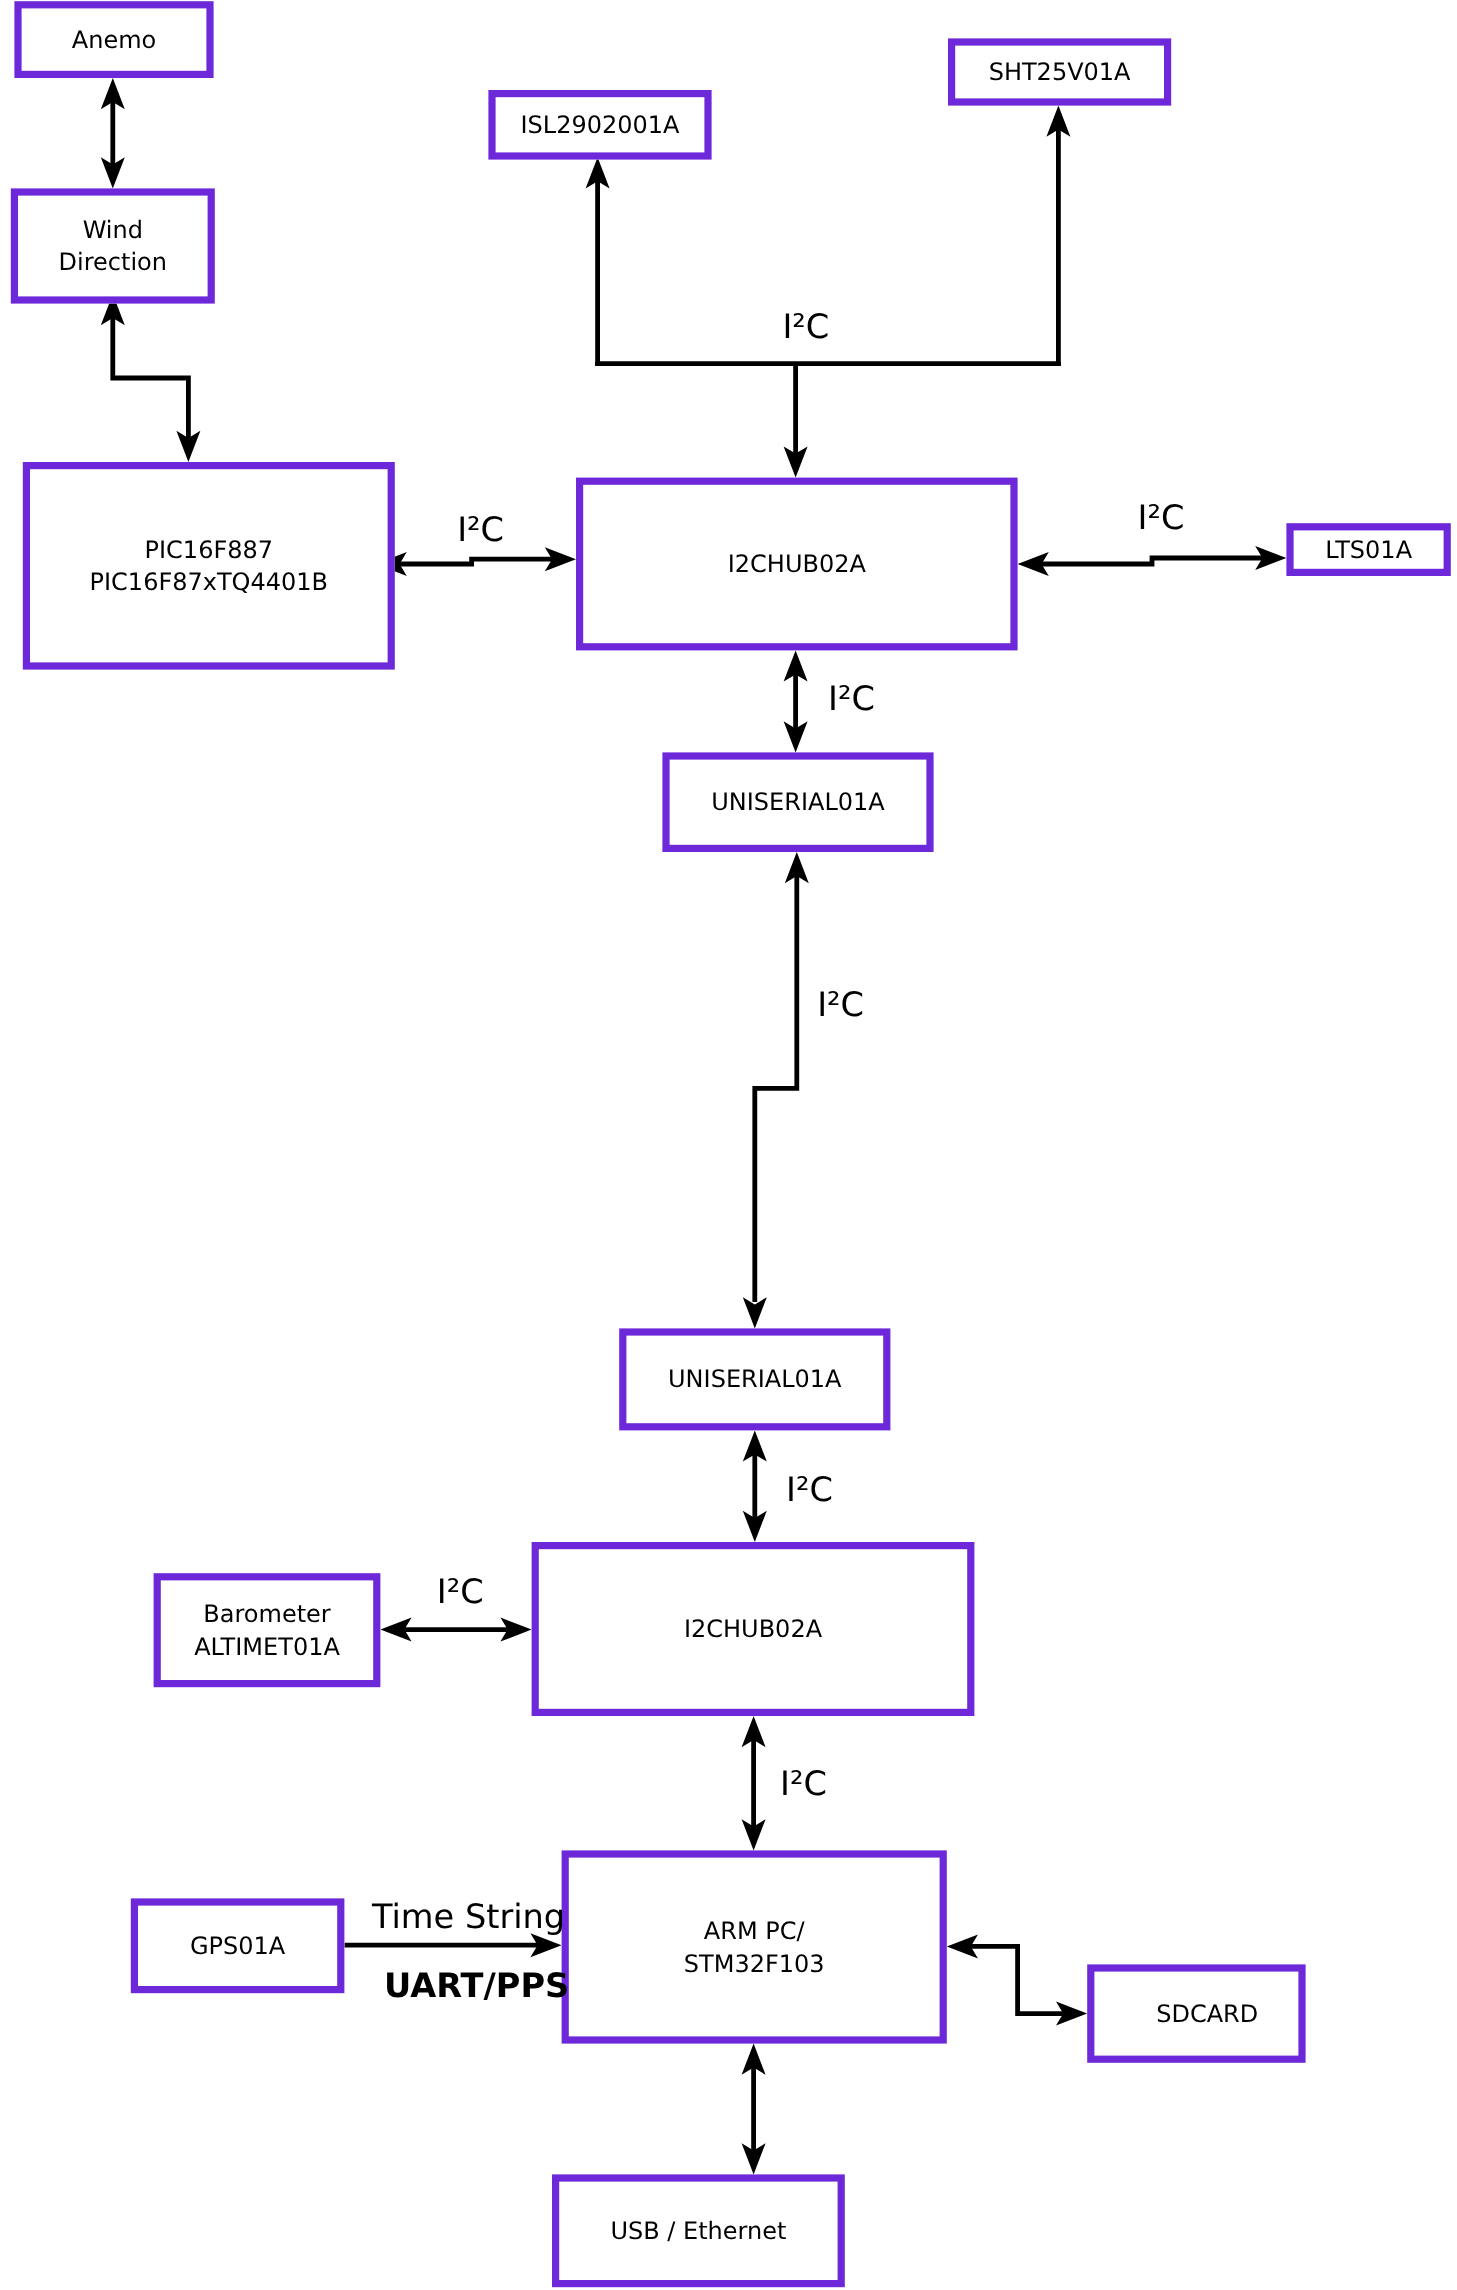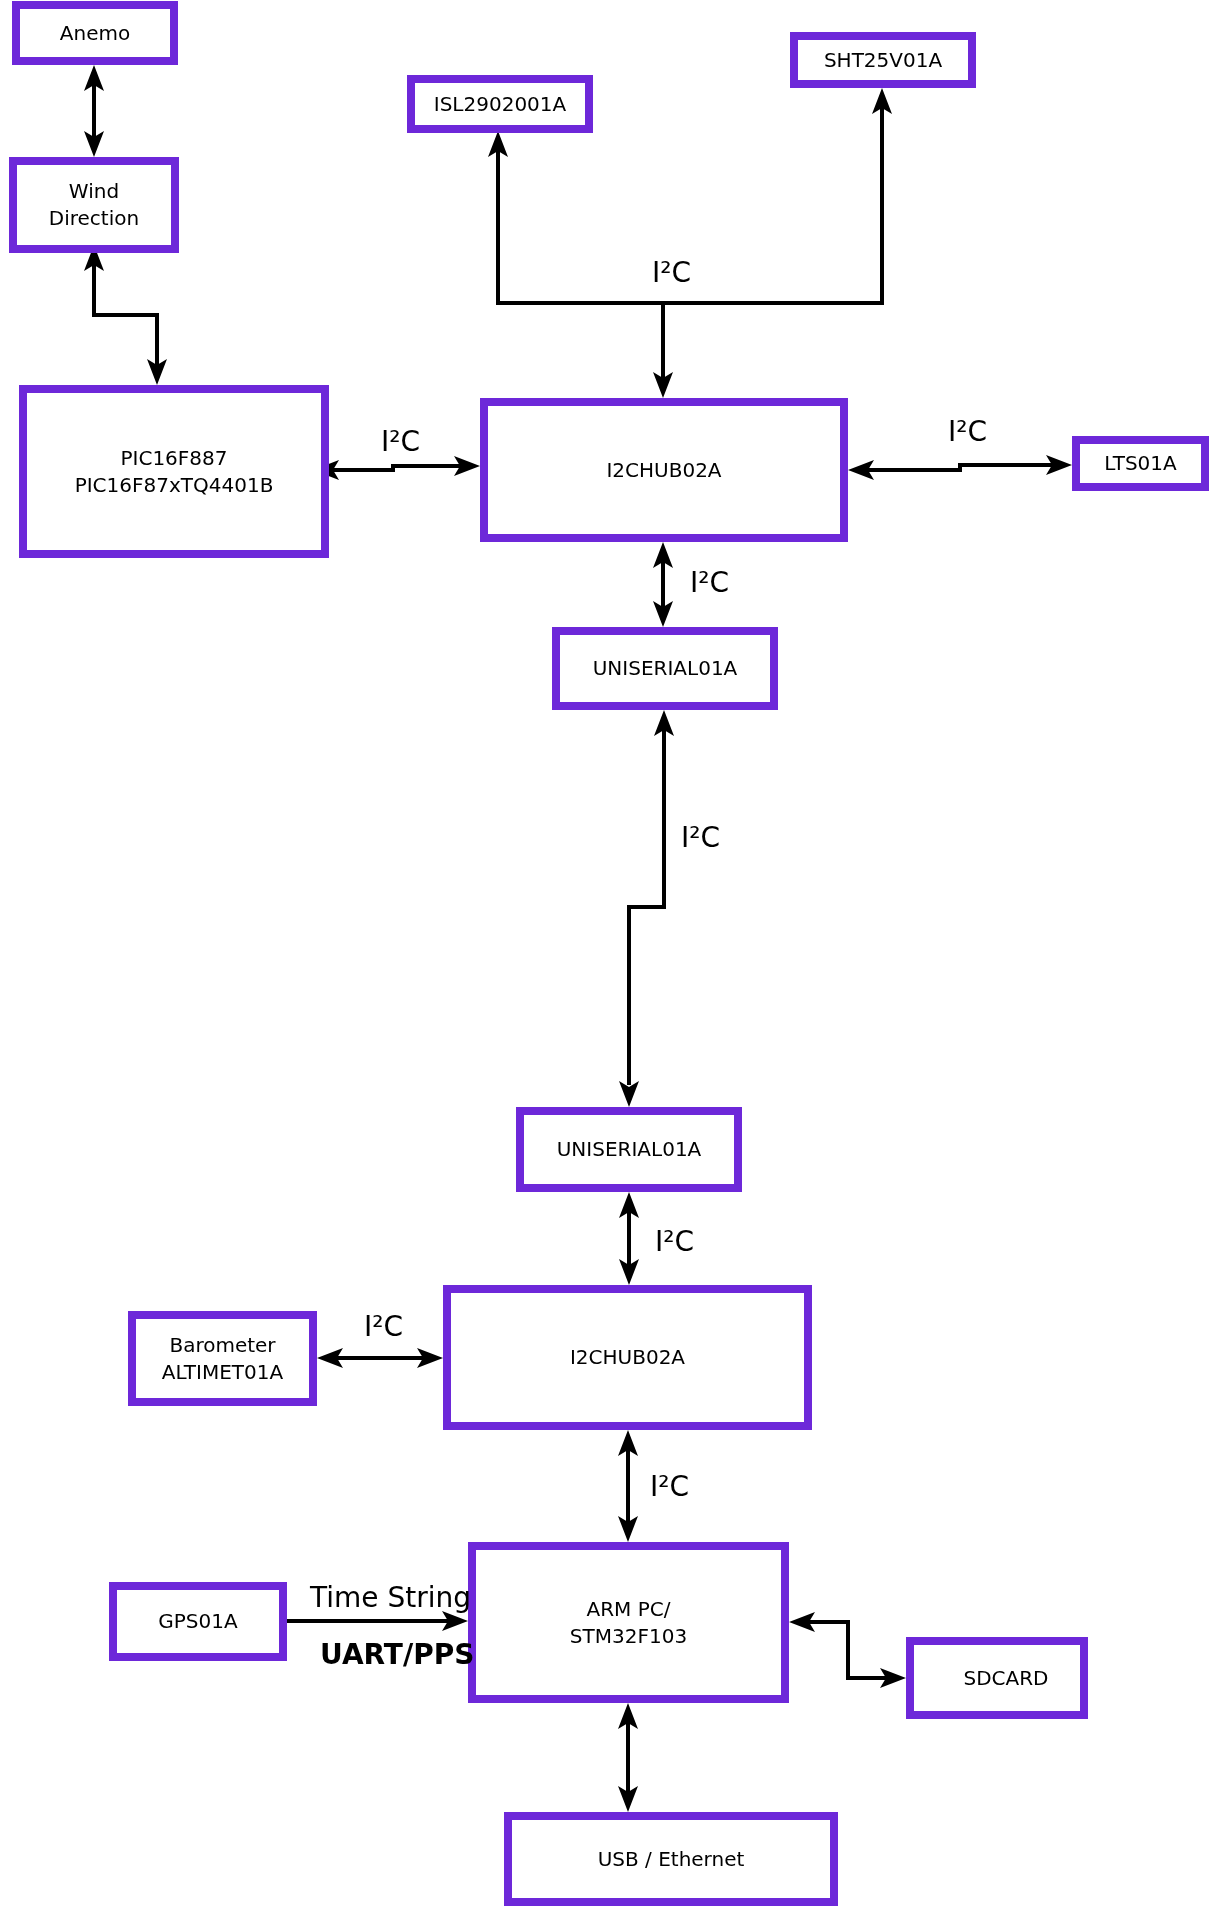--- a/index.html
+++ b/index.html
@@ -18,21 +18,21 @@
   }
   #connector-layer {
     position: absolute;
     left: 0; top: 0;
     width: 1214px;
     height: 1908px;
   }
   .node {
     position: absolute;
     box-sizing: border-box;
-    border: 8px solid #6d28d9;
+    border: 6px solid #6d28d9;
     background: #ffffff;
     display: flex;
     align-items: center;
     justify-content: center;
     text-align: center;
     font-size: 20px;
     line-height: 1.35;
     white-space: pre-line;
   }
   .edge-label {
@@ -141,31 +141,31 @@
   </svg>
 
   <div class="node" style="left:12px;   top:1px;    width:166px; height:64px;">Anemo</div>
   <div class="node" style="left:9px;    top:157px;  width:170px; height:96px;">Wind
 Direction</div>
   <div class="node" style="left:19px;    top:385px;  width:310px; height:173px;">PIC16F887
 PIC16F87xTQ4401B</div>
   <div class="node" style="left:407px;  top:75px;   width:186px; height:58px;">ISL2902001A</div>
   <div class="node" style="left:790px;  top:32px;   width:186px; height:56px;">SHT25V01A</div>
   <div class="node" style="left:480px;  top:398px;  width:368px; height:144px;">I2CHUB02A</div>
-  <div class="node" style="left:1072px; top:436px;  width:137px; height:55px;">LTS01A</div>
+  <div class="node" style="left:1072px; top:436px;  width:137px; height:44px;">LTS01A</div>
   <div class="node" style="left:552px;  top:627px;  width:226px; height:83px;">UNISERIAL01A</div>
   <div class="node" style="left:516px;  top:1107px; width:226px; height:85px;">UNISERIAL01A</div>
   <div class="node" style="left:443px;  top:1285px; width:369px; height:145px;">I2CHUB02A</div>
   <div class="node" style="left:128px;  top:1311px; width:189px; height:95px;">Barometer
 ALTIMET01A</div>
   <div class="node" style="left:468px;  top:1542px; width:321px; height:161px;">ARM PC/
 STM32F103</div>
   <div class="node" style="left:109px;  top:1582px; width:178px; height:79px;">GPS01A</div>
   <div class="node" style="left:906px;  top:1637px; width:182px; height:82px;padding-left:18px;">SDCARD</div>
-  <div class="node" style="left:504px;  top:1812px; width:334px; height:94px;">USB / Ethernet</div>
+  <div class="node" style="left:460px;  top:1812px; width:244px; height:94px;">USB / Ethernet</div>
 
   <div class="edge-label" style="left:652px; top:258px;">I²C</div>
   <div class="edge-label" style="left:381px; top:427px;">I²C</div>
   <div class="edge-label" style="left:948px; top:417px;">I²C</div>
   <div class="edge-label" style="left:690px; top:568px;">I²C</div>
   <div class="edge-label" style="left:681px; top:823px;">I²C</div>
   <div class="edge-label" style="left:655px; top:1227px;">I²C</div>
   <div class="edge-label" style="left:364px; top:1312px;">I²C</div>
   <div class="edge-label" style="left:650px; top:1472px;">I²C</div>
   <div class="edge-label" style="left:310px; top:1583px;">Time String</div>

